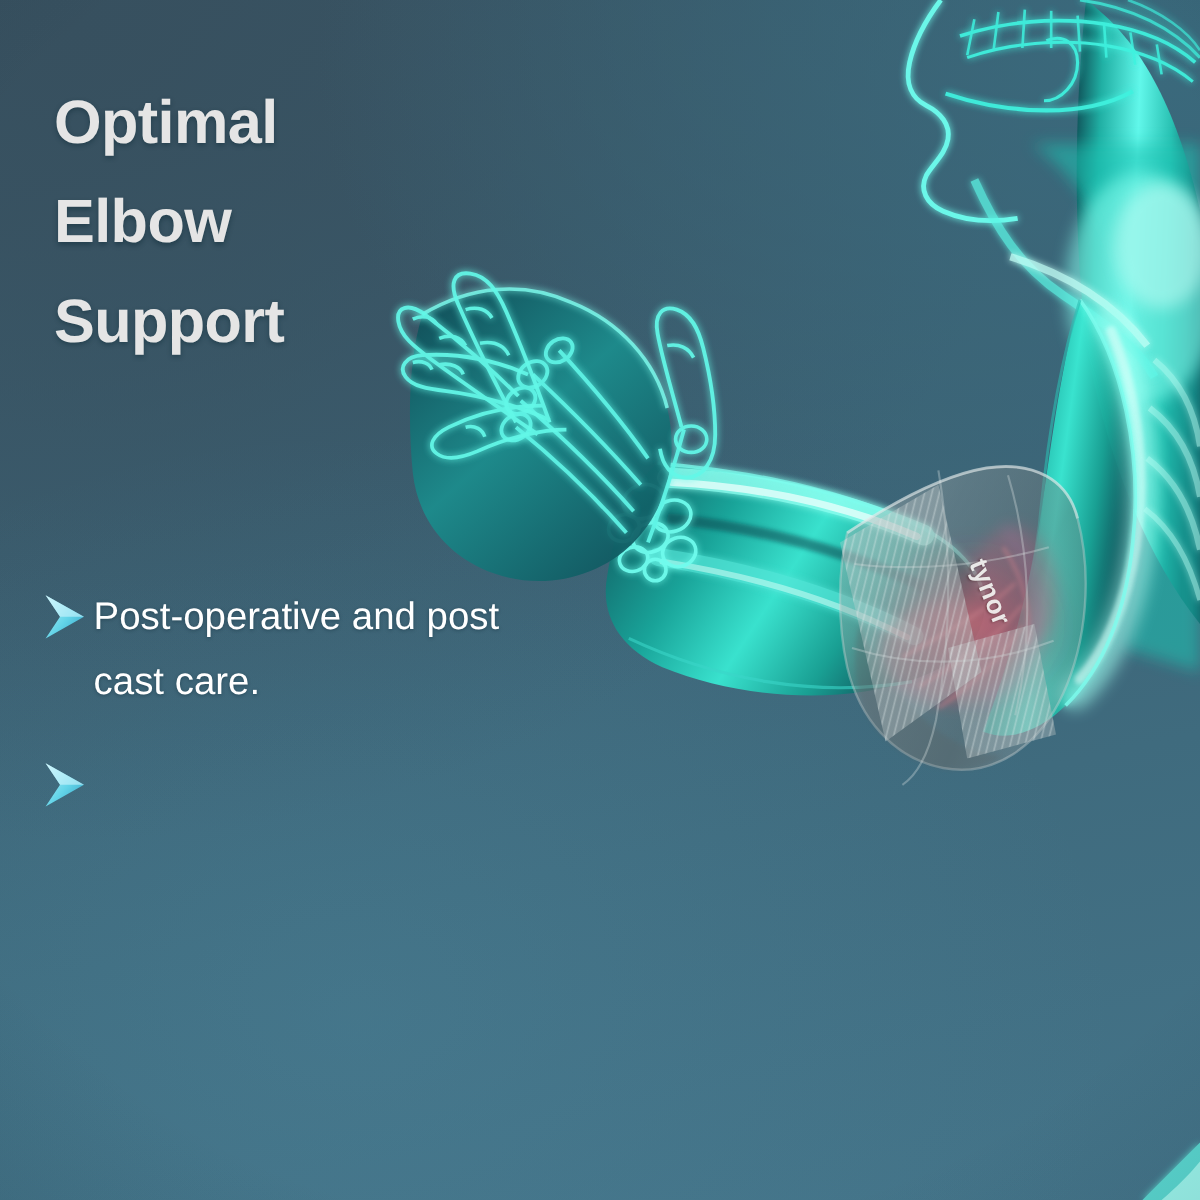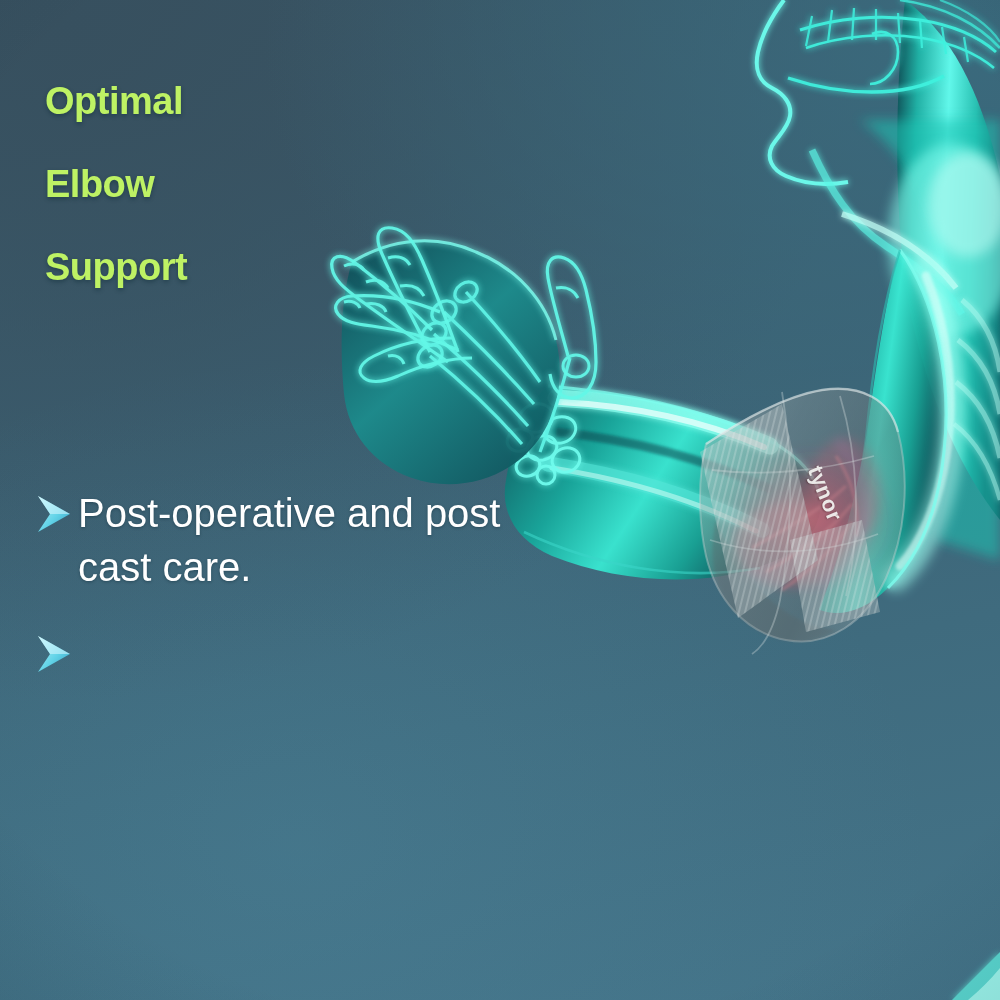--- a/index.html
+++ b/index.html
@@ -32,35 +32,35 @@
     background:radial-gradient(115% 105% at 50% 45%, rgba(0,0,0,0) 55%, rgba(12,34,46,.30) 100%);
   }
 
   
   #xray{position:absolute;inset:0;}
   #xray svg{position:absolute;inset:0;width:1000px;height:1000px;display:block;}
 
   
   .headline{
     position:absolute;left:45px;top:60px;
-    font-size:38px;line-height:83px;font-weight:bold;
+    font-size:51px;line-height:83px;font-weight:bold;
     letter-spacing:-0.5px;
-    color:#bef264;
+    color:#e5e5e5;
     text-shadow:0 2px 4px rgba(12,40,52,.45);
     white-space:pre;
   }
 
   .bullets{position:absolute;left:32px;top:486px;width:600px;}
   .bullet{position:relative;display:flex;align-items:flex-start;margin-bottom:32px;}
   .bullet-icon{
     flex:0 0 auto;width:44px;height:48px;margin-top:4px;
     display:block;
   }
   .bullet-text{
-    font-size:40px;line-height:54px;color:#ffffff;font-weight:normal;
+    font-size:32px;line-height:54px;color:#ffffff;font-weight:normal;
     text-shadow:0 1px 3px rgba(10,35,48,.40);
     white-space:pre-line;
     margin-left:2px;
   }
 
   
   .brand{
     position:absolute;left:826px;top:462px;
     font-size:22px;font-weight:bold;color:#f2f2f0;
     letter-spacing:.5px;

